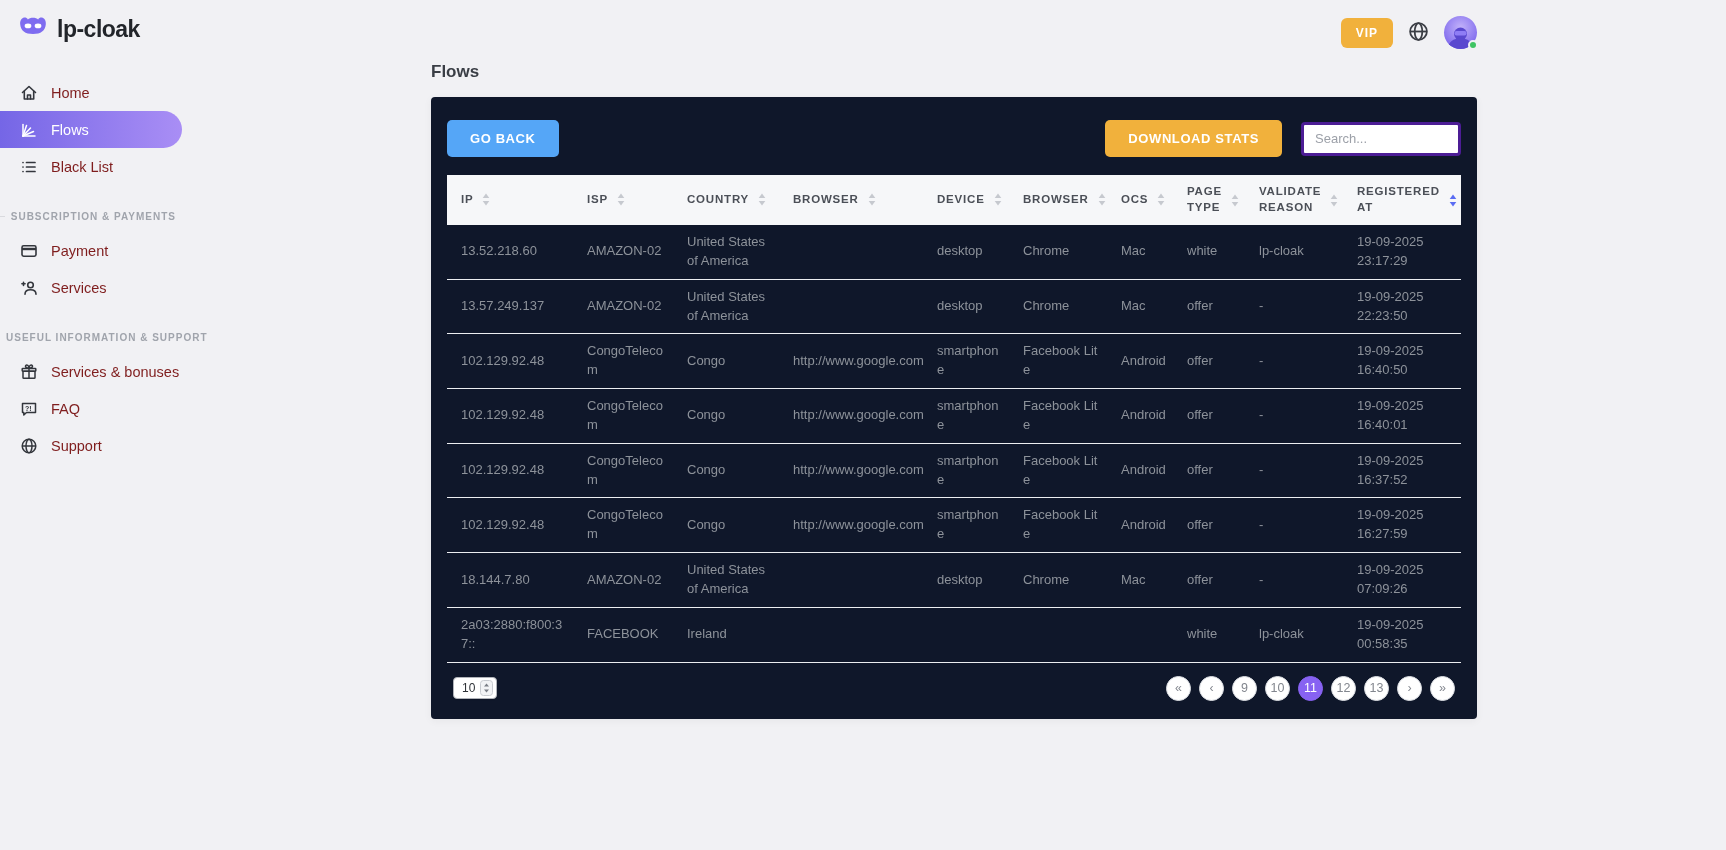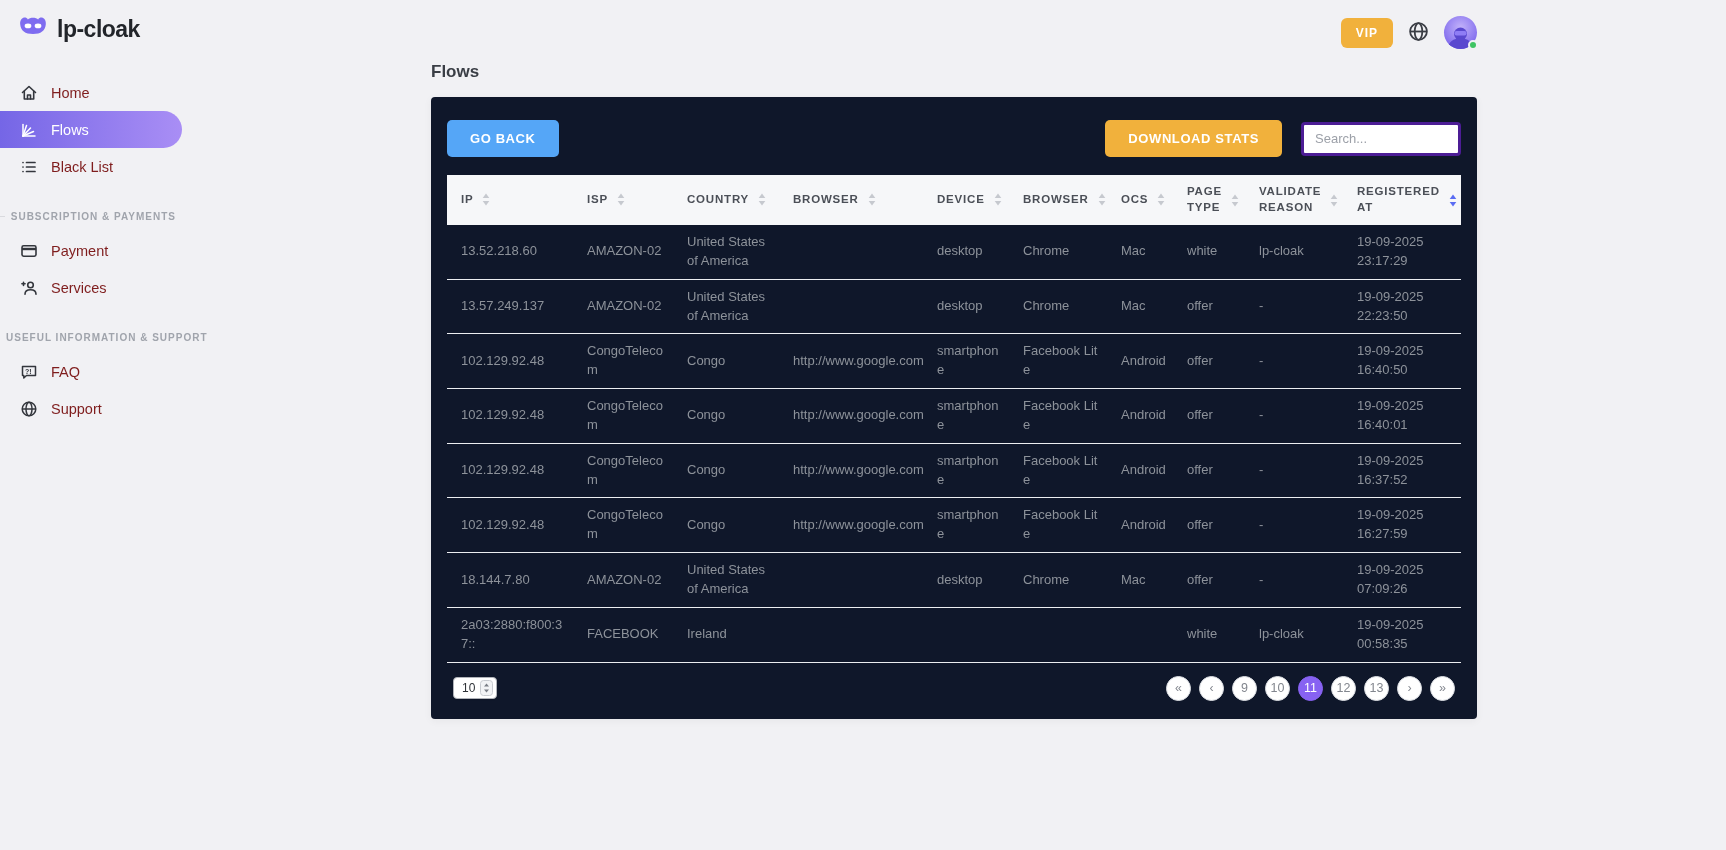--- a/index.html
+++ b/index.html
@@ -190,20 +190,31 @@
             <circle cx="10.5" cy="6" r="2.8"></circle>
               <path d="M5 15.2 C5 12.2 7.4 10.8 10.5 10.8 C13.6 10.8 16 12.2 16 15.2"></path>
               <path d="M3.5 3.2 V6.4 M1.9 4.8 H5.1"></path>
           </svg>
         </span>
         <span>Services</span>
       </div>
 
       <div class="nav-section">USEFUL INFORMATION &amp; SUPPORT</div>
 
+      <div class="nav-item">
+        <span class="nav-icon">
+          <svg width="18" height="18" viewBox="0 0 18 18" fill="none" stroke-width="1.5" stroke-linejoin="round">
+            <rect x="3" y="8.2" width="12" height="7" rx="0.8"></rect>
+              <rect x="2.2" y="5.4" width="13.6" height="2.8" rx="0.6"></rect>
+              <path d="M9 5.4 V15.2"></path>
+              <path d="M9 5.2 C6.5 5.2 4.8 3.8 5.8 2.6 C6.8 1.4 9 2.6 9 5.2 C9 2.6 11.2 1.4 12.2 2.6 C13.2 3.8 11.5 5.2 9 5.2 Z"></path>
+          </svg>
+        </span>
+        <span>Services &amp; bonuses</span>
+      </div>
 
       <div class="nav-item">
         <span class="nav-icon">
           <svg width="18" height="18" viewBox="0 0 18 18" fill="none" stroke-width="1.5" stroke-linejoin="round">
             <path d="M2.5 3.5 H15.5 V12.5 H6.5 L3.8 15 V12.5 H2.5 Z"></path>
             <text x="5" y="10.5" font-size="7" font-weight="bold" fill="#33363c" stroke="none" font-family="Liberation Sans, sans-serif">?!</text>
           </svg>
         </span>
         <span>FAQ</span>
       </div>

